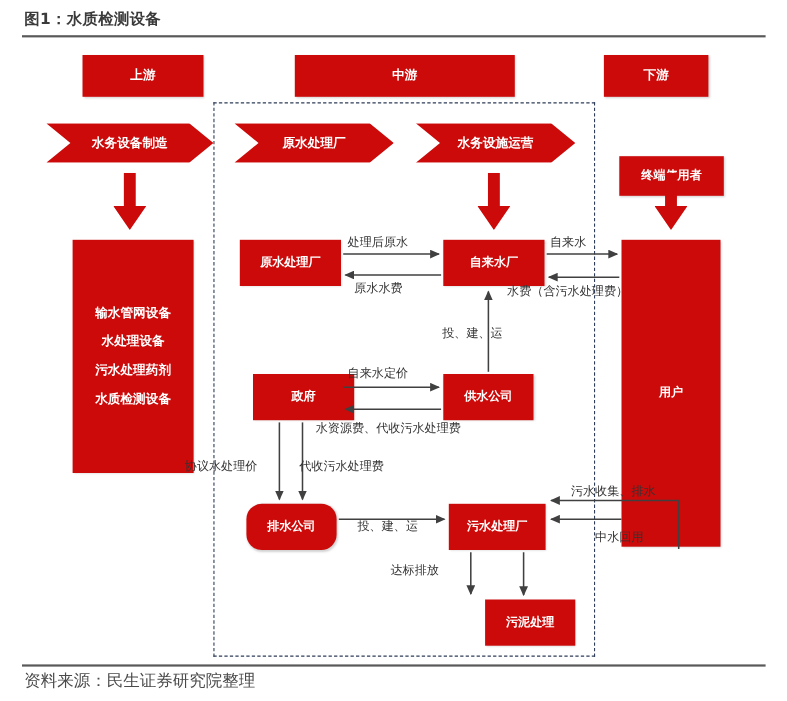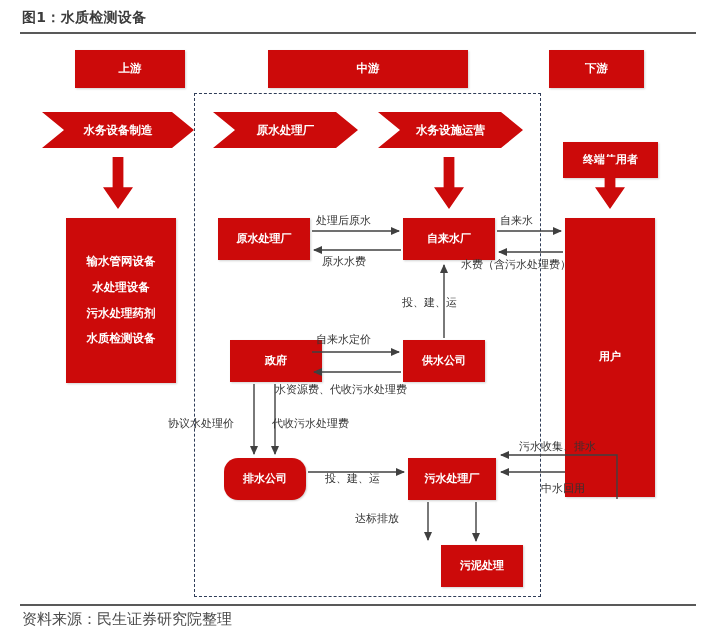--- a/index.html
+++ b/index.html
@@ -104,21 +104,21 @@
 
   <div class="chev" style="left:42px;top:112px;width:152px;height:36px;">水务设备制造</div>
   <div class="chev" style="left:213px;top:112px;width:145px;height:36px;">原水处理厂</div>
   <div class="chev" style="left:378px;top:112px;width:145px;height:36px;">水务设施运营</div>
   <div class="rbox" style="left:563px;top:112px;width:95px;height:36px;margin-top:30px;">终端使用者</div>
 
   <div class="bigarrow" style="left:103px;top:157px;width:30px;height:52px;"></div>
   <div class="bigarrow" style="left:434px;top:157px;width:30px;height:52px;"></div>
   <div class="bigarrow" style="left:595px;top:157px;width:30px;height:52px;"></div>
 
-  <div class="rbox big" style="left:66px;top:218px;width:110px;height:165px;flex-direction:column;">
+  <div class="rbox big" style="left:66px;top:218px;width:110px;height:212px;flex-direction:column;">
     <span>输水管网设备</span>
     <span>水处理设备</span>
     <span>污水处理药剂</span>
     <span>水质检测设备</span>
   </div>
 
   <div class="rbox" style="left:218px;top:218px;width:92px;height:42px;text-align:right;">原水处理厂</div>
 
   <div class="rbox" style="left:403px;top:218px;width:92px;height:42px;">自来水厂</div>
 
@@ -174,21 +174,21 @@
       <path d="M565,472 L565,472"></path>
     </g>
   </svg>
 
   <div class="flab" style="left:316px;top:214px;">处理后原水</div>
   <div class="flab" style="left:322px;top:255px;">原水水费</div>
   <div class="flab" style="left:500px;top:214px;">自来水</div>
   <div class="flab" style="left:461px;top:258px;">水费（含污水处理费）</div>
   <div class="flab" style="left:402px;top:296px;">投、建、运</div>
   <div class="flab" style="left:316px;top:333px;">自来水定价</div>
-  <div class="flab" style="left:275px;top:383px;">水资源费、代收污水处理费</div>
+  <div class="flab" style="left:287px;top:383px;">水资源费、代收污水处理费</div>
   <div class="flab" style="left:168px;top:417px;">协议水处理价</div>
   <div class="flab" style="left:272px;top:417px;">代收污水处理费</div>
   <div class="flab" style="left:325px;top:472px;">投、建、运</div>
   <div class="flab" style="left:355px;top:512px;">达标排放</div>
   <div class="flab" style="left:519px;top:440px;">污水收集、排水</div>
   <div class="flab" style="left:541px;top:482px;">中水回用</div>
 
   <div class="footer-rule"></div>
   <div class="src-note">资料来源：民生证券研究院整理</div>
 

